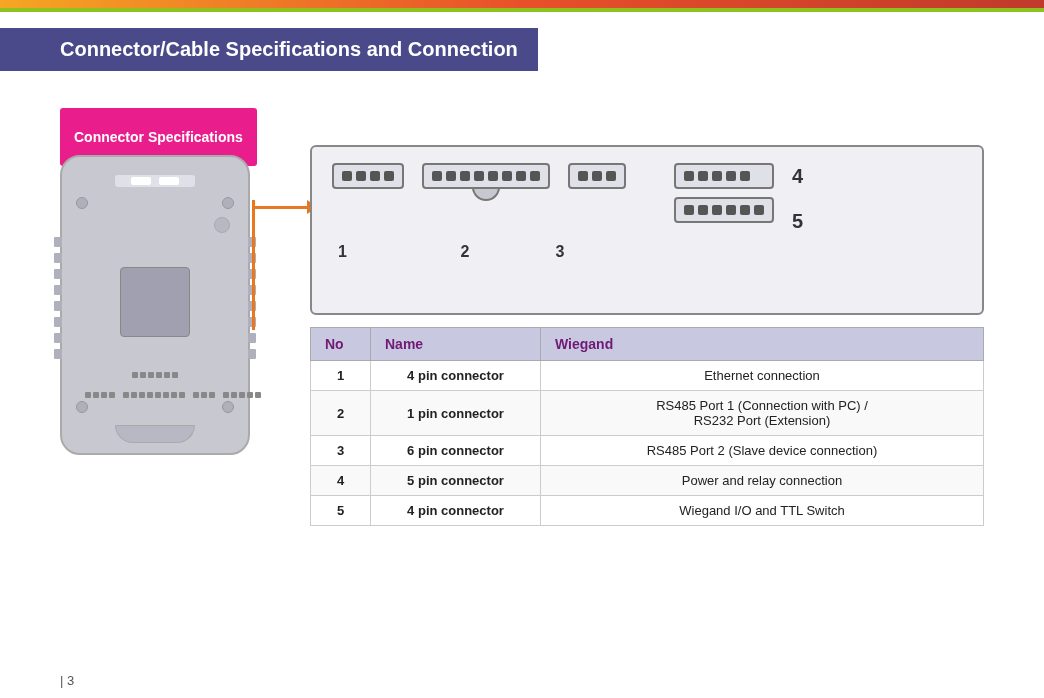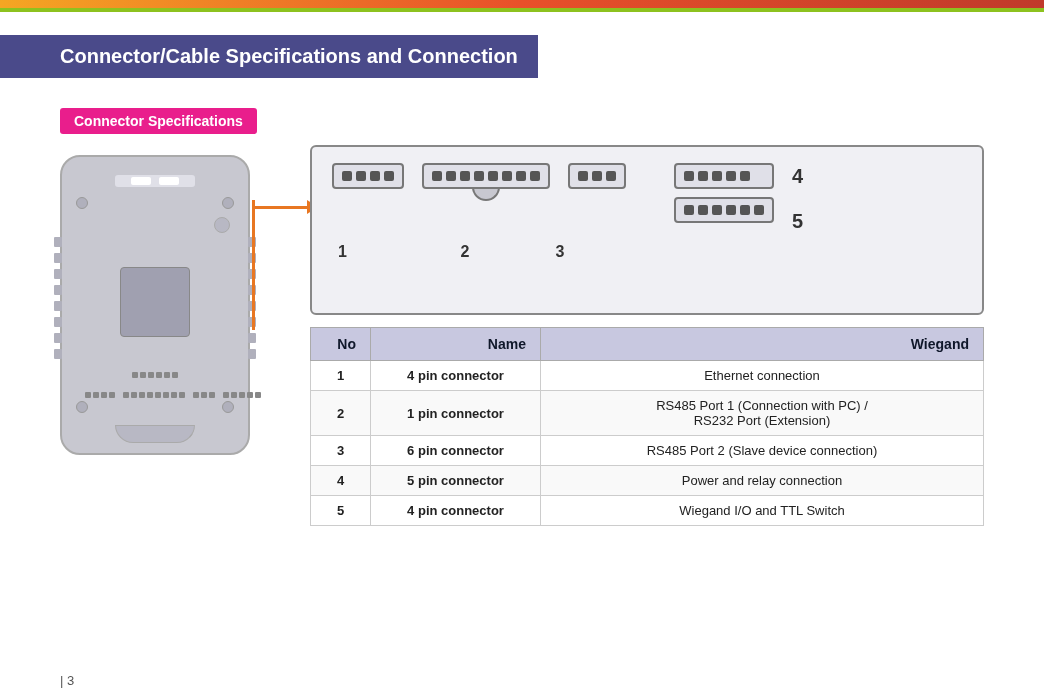--- a/index.html
+++ b/index.html
@@ -29,21 +29,20 @@
     }
 
     
     .title-section {
       position: absolute;
       top: 28px;
       left: 0;
       right: 0;
       display: flex;
       align-items: flex-end;
-      margin-top: 7px;
     }
 
     .title-bar {
       background: #4a4a8a;
       color: #fff;
       font-size: 20px;
       font-weight: bold;
       padding: 10px 20px 10px 60px;
       flex: 0 0 auto;
     }
@@ -55,21 +54,21 @@
 
     
     .connector-label {
       position: absolute;
       top: 108px;
       left: 60px;
       background: #e91e8c;
       color: #fff;
       font-size: 14px;
       font-weight: bold;
-      padding: 5px 14px;
+      padding: 21px 14px;
       border-radius: 3px;
     }
 
     
     .main-content {
       position: absolute;
       top: 145px;
       left: 60px;
       right: 60px;
       display: flex;
@@ -257,26 +256,26 @@
 
     
     .spec-table {
       margin-top: 12px;
       width: 100%;
       border-collapse: collapse;
     }
 
     .spec-table th {
       background: #c8c8e0;
-      color: #0f172a;
+      color: #701a75;
       font-weight: bold;
       font-size: 14px;
       padding: 8px 14px;
       border: 1px solid #aaa;
-      text-align: right;
+      text-align: left;
     }
 
     .spec-table td {
       border: 1px solid #ccc;
       padding: 7px 14px;
       font-size: 13px;
       color: #222;
       text-align: center;
       background: #fff;
     }

